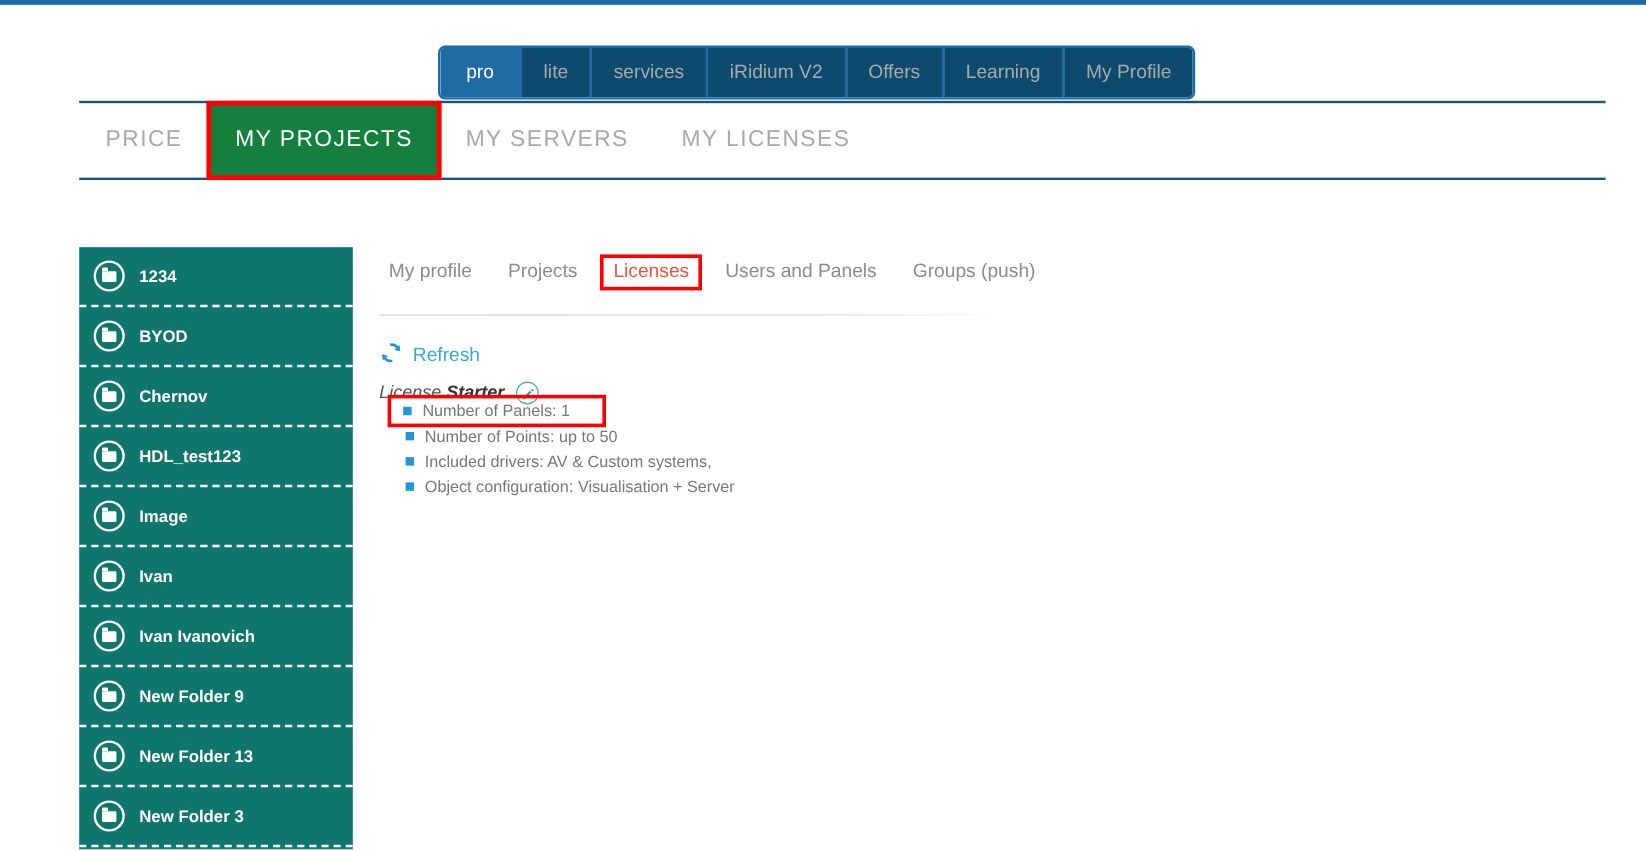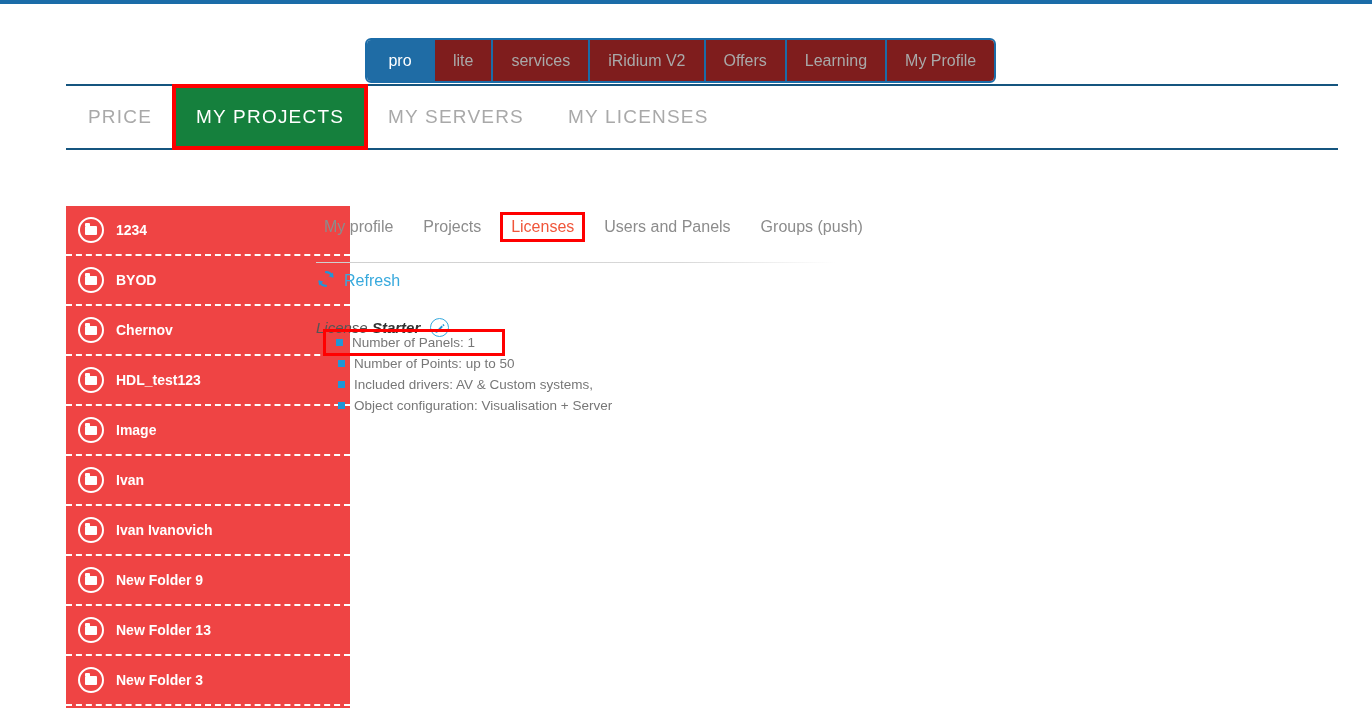--- a/index.html
+++ b/index.html
@@ -39,21 +39,21 @@
     box-sizing: border-box;
     justify-content: center;
   }
   .product-tab {
     display: flex;
     align-items: center;
     justify-content: center;
     padding: 0 18px;
     font-size: 16px;
     color: #a9a9a9;
-    background: #7f1d1d;
+    background: #0c4a6e;
     border-right: 2px solid #1b6ca8;
     box-sizing: border-box;
     height: 100%;
     white-space: nowrap;
     cursor: pointer;
   }
   .product-tab:last-child { border-right: none; }
   .product-tab.active {
     background: #1f6ca5;
     color: #ffffff;
@@ -107,23 +107,23 @@
     outline-offset: -2px;
     position: relative;
     z-index: 3;
   }
 
   
   #sidebar {
     position: absolute;
     left: 66px;
     top: 206px;
-    width: 284px;
+    width: 228px;
     bottom: 0;
-    background: #ef4444;
+    background: #0f766e;
     overflow: hidden;
   }
   .sidebar-item {
     height: 50px;
     display: flex;
     align-items: center;
     padding-left: 12px;
     box-sizing: border-box;
     border-bottom: 2px dashed #ffffff;
     cursor: pointer;
@@ -196,21 +196,21 @@
     left: 0px;
     top: 56px;
     width: 520px;
     height: 1px;
     background: linear-gradient(to right, #cfcfcf 0%, #d8d8d8 70%, #ffffff 100%);
   }
 
   #refresh-row {
     position: absolute;
     left: 0px;
-    top: 63px;
+    top: 78px;
     display: flex;
     align-items: center;
     cursor: pointer;
   }
   #refresh-label {
     margin-left: 8px;
     font-size: 16px;
     color: #37a9dd;
   }
 

